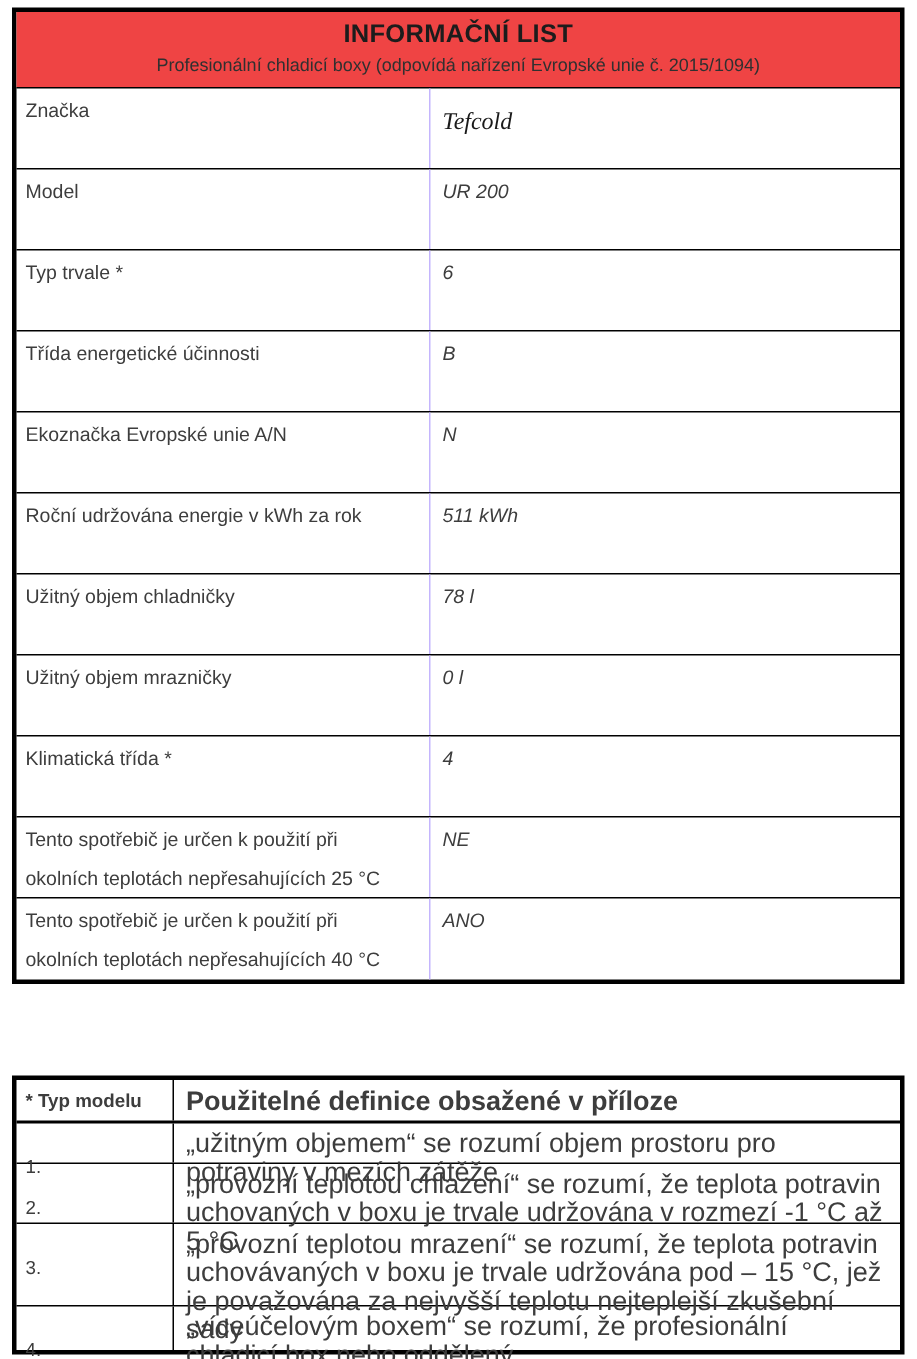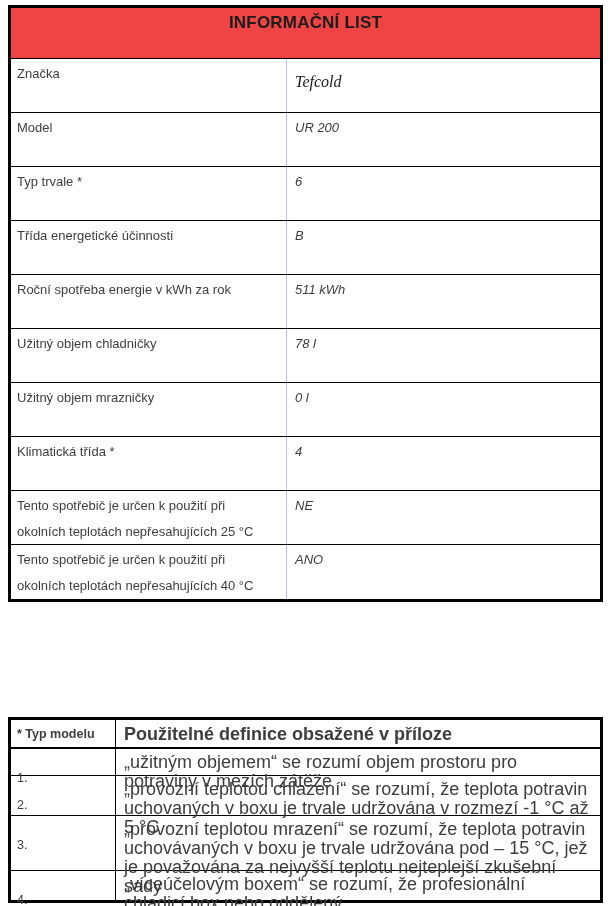--- a/index.html
+++ b/index.html
@@ -57,20 +57,21 @@
 </style>
 </head>
 <body>
 
 <div class="page">
 
   <div class="info-table">
 
     <div class="info-head">
       <div class="doc-title">INFORMAČNÍ LIST</div>
+      <div class="doc-subtitle">Profesionální chladicí boxy (odpovídá nařízení Evropské unie č. 2015/1094)</div>
     </div>
 
     <div class="info-row">
       <div class="info-label">Značka</div>
       <div class="info-value serif">Tefcold</div>
     </div>
 
     <div class="info-row">
       <div class="info-label">Model</div>
       <div class="info-value">UR 200</div>
@@ -79,23 +80,27 @@
     <div class="info-row">
       <div class="info-label">Typ trvale *</div>
       <div class="info-value">6</div>
     </div>
 
     <div class="info-row">
       <div class="info-label">Třída energetické účinnosti</div>
       <div class="info-value">B</div>
     </div>
 
+    <div class="info-row">
+      <div class="info-label">Ekoznačka Evropské unie A/N</div>
+      <div class="info-value">N</div>
+    </div>
 
     <div class="info-row">
-      <div class="info-label">Roční spotřeba energie v kWh za rok</div>
+      <div class="info-label">Roční udržována energie v kWh za rok</div>
       <div class="info-value">511 kWh</div>
     </div>
 
     <div class="info-row">
       <div class="info-label">Užitný objem chladničky</div>
       <div class="info-value">78 l</div>
     </div>
 
     <div class="info-row">
       <div class="info-label">Užitný objem mrazničky</div>

